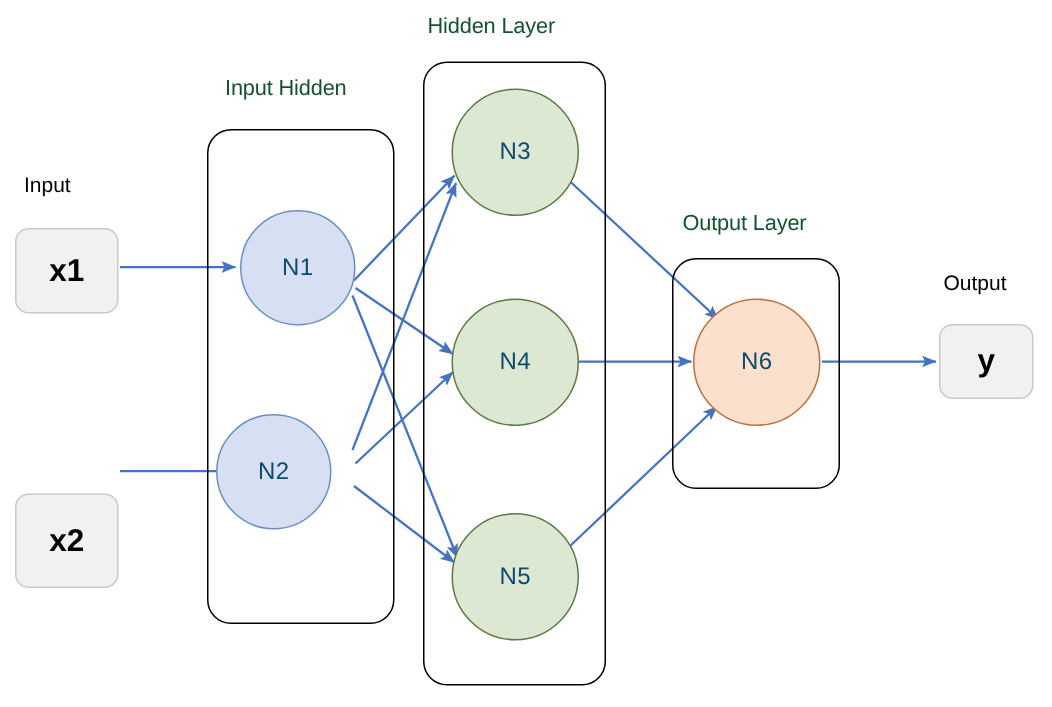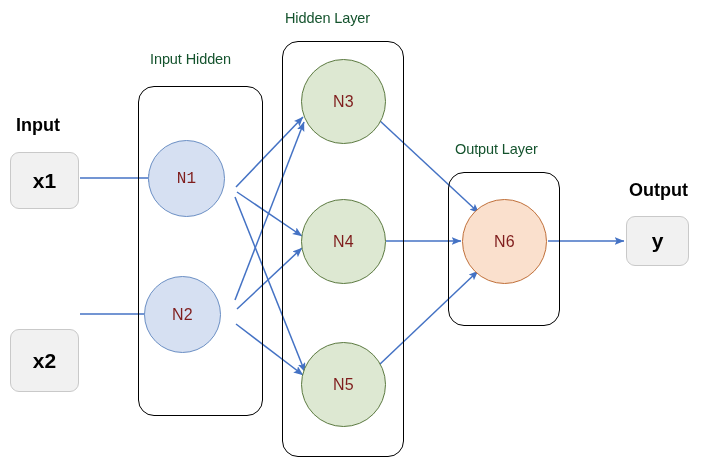--- a/index.html
+++ b/index.html
@@ -40,21 +40,21 @@
     letter-spacing: -0.1px;
   }
   .node {
     position: absolute;
     border-radius: 50%;
     box-sizing: border-box;
     display: flex;
     align-items: center;
     justify-content: center;
     font-size: 16px;
-    color: #7f1d1d;
+    color: #0c4a6e;
     letter-spacing: 0.2px;
   }
   .node-input {
     background: #d6e0f2;
     border: 1.4px solid #6b8fc4;
   }
   .node-hidden {
     background: #dde8d2;
     border: 1.4px solid #5c7a41;
   }
@@ -70,22 +70,22 @@
     box-sizing: border-box;
     display: flex;
     align-items: center;
     justify-content: center;
     font-weight: bold;
     font-size: 21px;
     color: #000000;
   }
   .io-label {
     position: absolute;
-    font-weight: bold;
-    font-size: 18px;
+    font-weight: normal;
+    font-size: 14px;
     color: #000000;
     white-space: nowrap;
   }
   .watermark {
     position: absolute;
     font-style: italic;
     font-size: 13.5px;
     color: #9a9a9a;
     text-align: center;
     line-height: 1.35;
@@ -126,21 +126,21 @@
   <div class="io-label" style="left:16px; top:115px;">Input</div>
 
   <div class="io-box" style="left:10px; top:152px; width:69px; height:57px;">x1</div>
 
   <div class="io-box" style="left:10px; top:289px; width:69px; height:63px;margin-top:40px;">x2</div>
 
   <div class="layer-title" style="left:150px; top:51px;">Input Hidden</div>
 
   <div class="layer-box" style="left:138px; top:86px; width:125px; height:330px;"></div>
 
-  <div class="node node-input" style="left:148px; top:140px; width:77px; height:77px;font-family:Liberation Mono, monospace;">N1</div>
+  <div class="node node-input" style="left:160px; top:140px; width:77px; height:77px;">N1</div>
 
   <div class="node node-input" style="left:144px; top:276px; width:77px; height:77px;">N2</div>
 
   <div class="layer-title" style="left:285px; top:10px;">Hidden Layer</div>
 
   <div class="layer-box" style="left:282px; top:41px; width:122px; height:416px;"></div>
 
   <div class="node node-hidden" style="left:301px; top:59px; width:85px; height:85px;">N3</div>
 
   <div class="node node-hidden" style="left:301px; top:199px; width:85px; height:85px;">N4</div>

